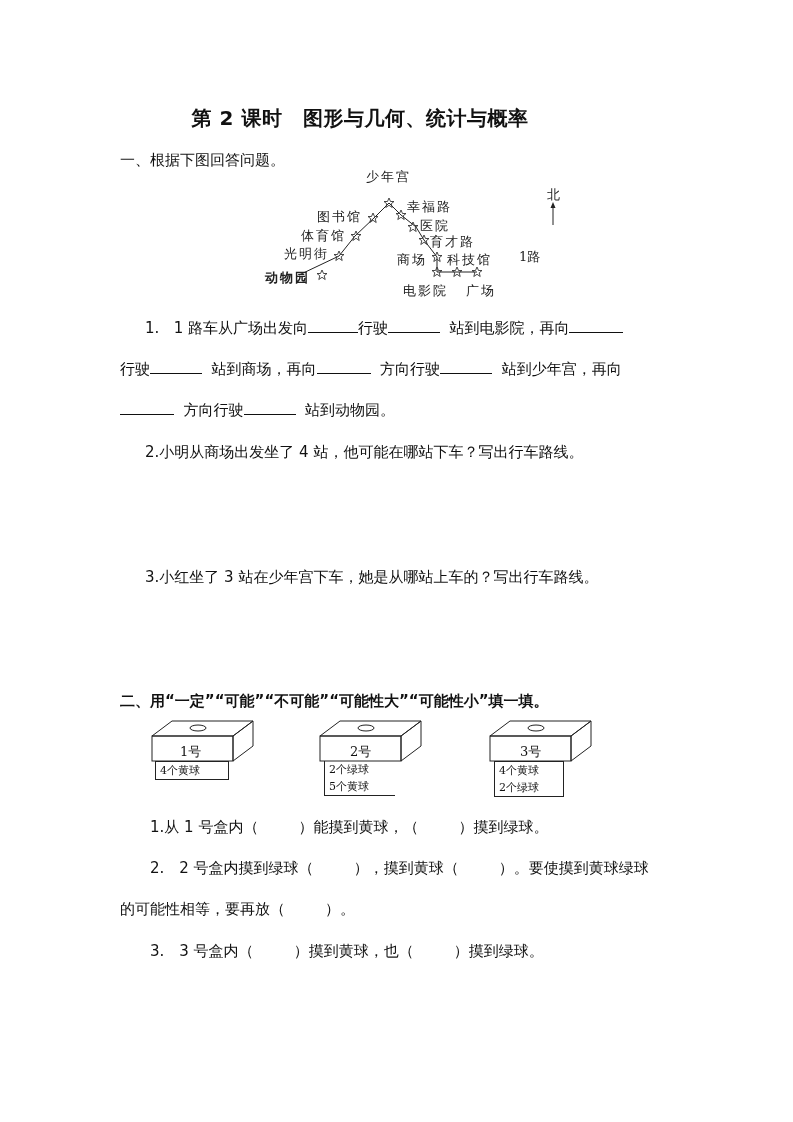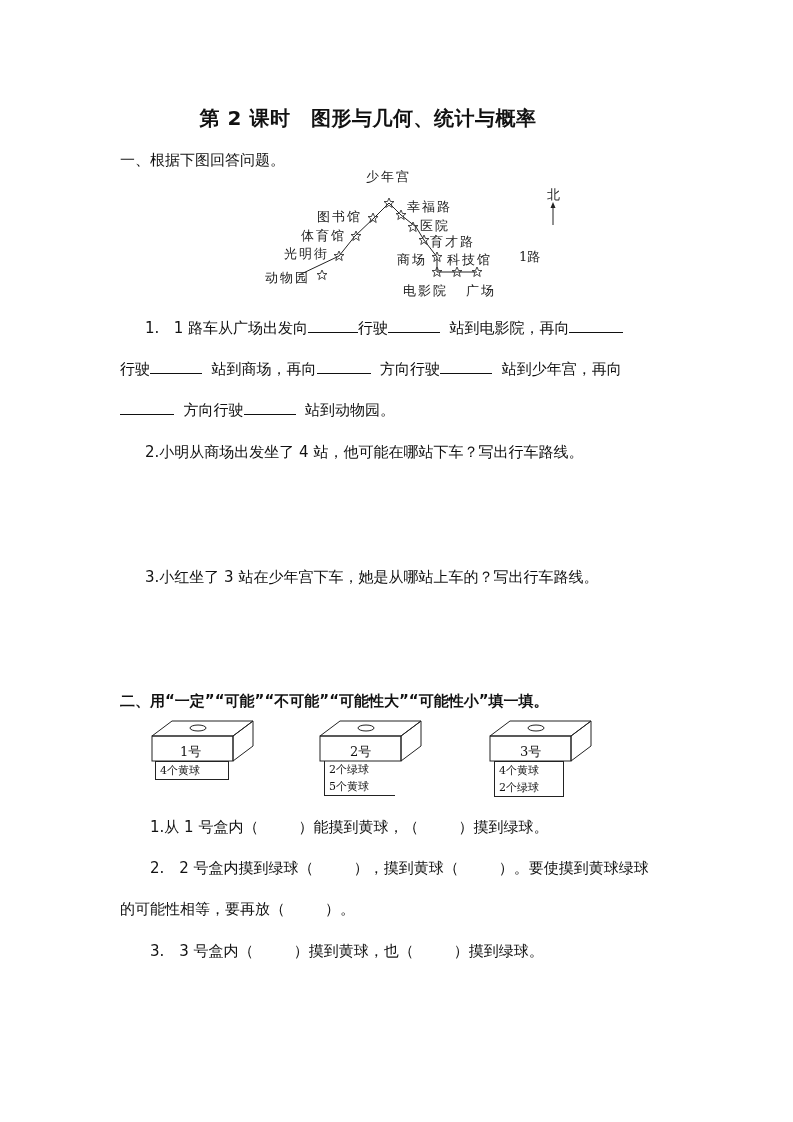--- a/index.html
+++ b/index.html
@@ -1,19 +1,19 @@
 <!DOCTYPE html>
 <html><head>
 <meta charset="utf-8">
 <style>
   html, body { margin: 0; padding: 0; background: #ffffff; }
   body { width: 793px; height: 1122px; position: relative; overflow: hidden;
          font-family: "DejaVu Sans", "Liberation Sans", sans-serif; color: #111; }
   .abs { position: absolute; white-space: nowrap; }
-  .title { left: 12px; width: 712px; top: 105px; text-align: center; font-size: 20px; font-weight: bold; letter-spacing: 0.5px; }
+  .title { left: 4px; width: 712px; top: 105px; text-align: center; font-size: 20px; font-weight: bold; letter-spacing: 0.5px; }
   .txt { font-size: 15px; line-height: 20px; }
   .blank { display: inline-block; border-bottom: 1px solid #111; height: 14px; vertical-align: baseline; }
   .map-label { font-family: "DejaVu Serif", "Liberation Serif", serif; font-size: 13px; color: #222; letter-spacing: 2px; }
   .paren-gap { display: inline-block; }
   .box-svg { position: absolute; }
   .box-label { font-family: "DejaVu Serif", "Liberation Serif", serif; font-size: 13px; position: absolute; }
   .contents { position: absolute; font-family: "DejaVu Serif", "Liberation Serif", serif; font-size: 11px; line-height: 17px; padding-left: 4px; }
 </style>
 </head>
 <body>
@@ -75,21 +75,21 @@
   <div class="abs map-label" style="left:407px; top:198px;font-family:Liberation Serif, serif;">幸福路</div>
   <div class="abs map-label" style="left:420px; top:217px;">医院</div>
   <div class="abs map-label" style="left:430px; top:233px;">育才路</div>
   <div class="abs map-label" style="left:397px; top:251px;">商场</div>
   <div class="abs map-label" style="left:447px; top:251px;">科技馆</div>
   <div class="abs map-label" style="left:403px; top:282px;">电影院</div>
   <div class="abs map-label" style="left:466px; top:282px;">广场</div>
   <div class="abs map-label" style="left:317px; top:208px;">图书馆</div>
   <div class="abs map-label" style="left:301px; top:227px;">体育馆</div>
   <div class="abs map-label" style="left:284px; top:245px;">光明街</div>
-  <div class="abs map-label" style="left:265px; top:269px;">动物园</div>
+  <div class="abs map-label" style="left:265px; top:269px;font-weight:bold;">动物园</div>
   <div class="abs map-label" style="left:547px; top:186px; letter-spacing:0;">北</div>
   <div class="abs map-label" style="left:519px; top:248px; letter-spacing:0;">1路</div>
 </div>
 
 <div class="abs txt" style="left:145px; top:318px;">
   <span>1.</span>&nbsp;&nbsp;
   <span>1 路车从广场出发向</span><span class="blank" style="width:50px;"></span><span>行驶</span><span class="blank" style="width:52px;"></span>&nbsp;&nbsp;<span>站到电影院，再向</span><span class="blank" style="width:54px;"></span>
 </div>
 <div class="abs txt" style="left:120px; top:359px;">
   <span>行驶</span><span class="blank" style="width:52px;"></span>&nbsp;&nbsp;<span>站到商场，再向</span><span class="blank" style="width:54px;"></span>&nbsp;&nbsp;<span>方向行驶</span><span class="blank" style="width:52px;"></span>&nbsp;&nbsp;<span>站到少年宫，再向</span>

